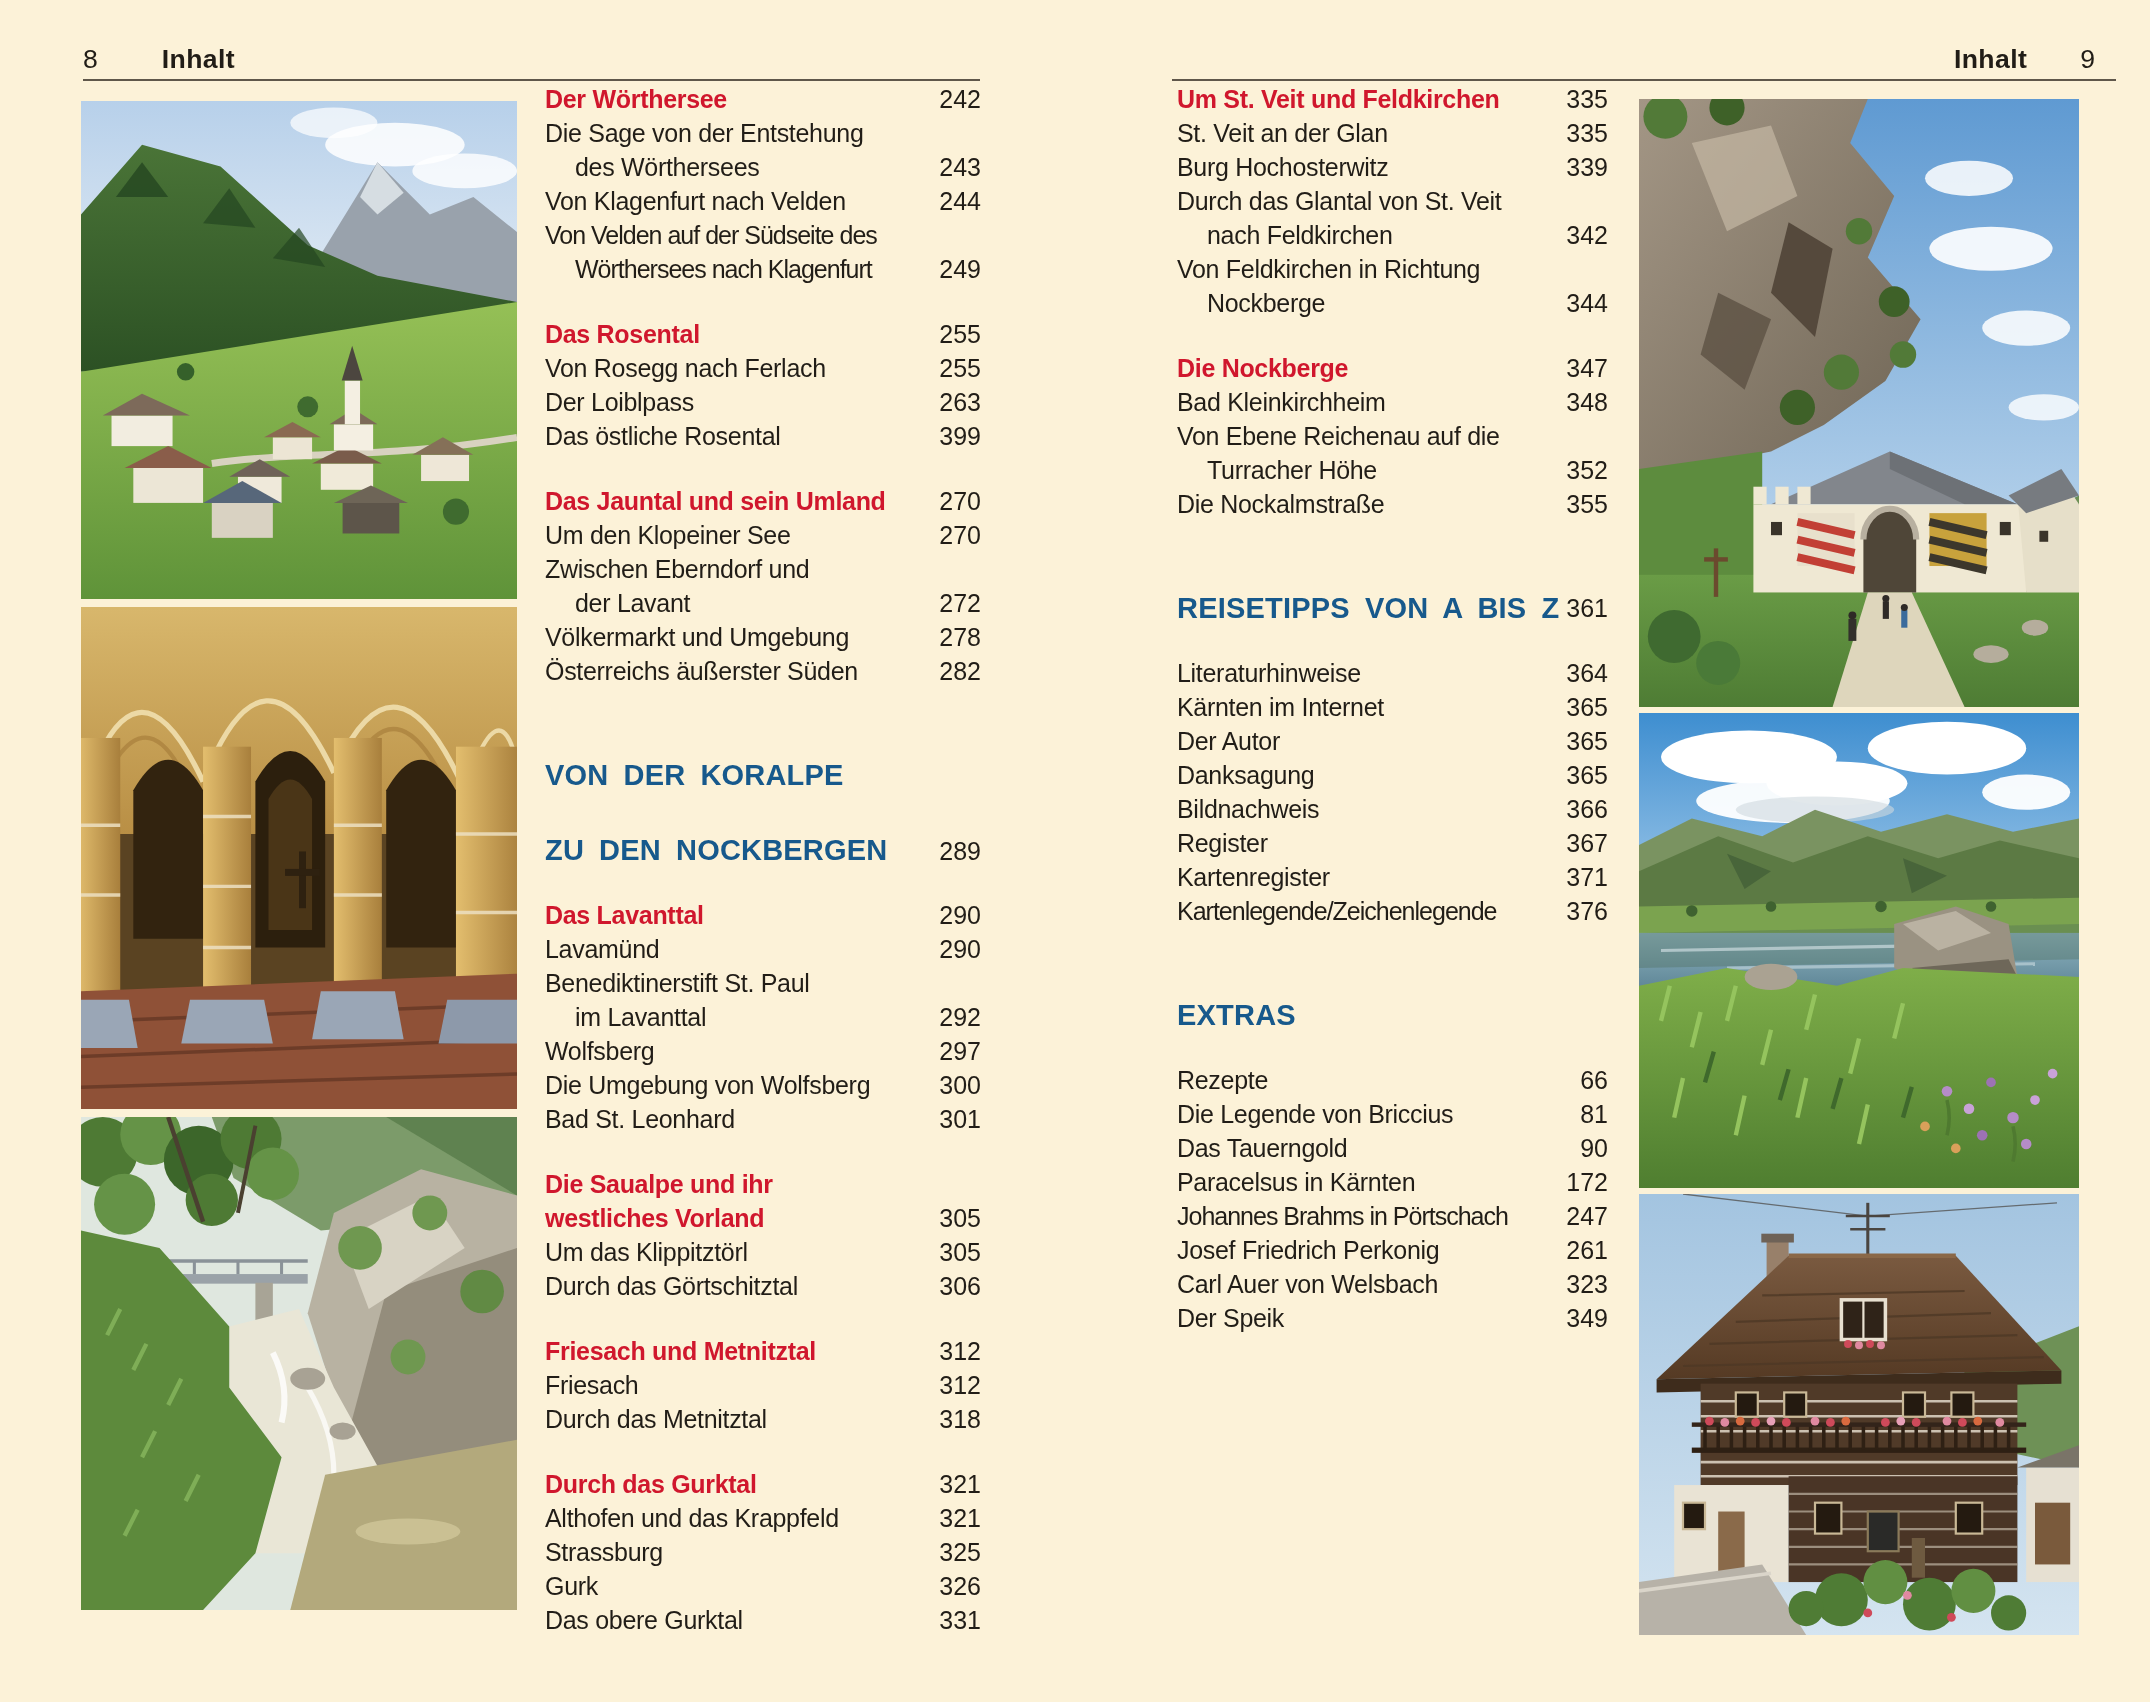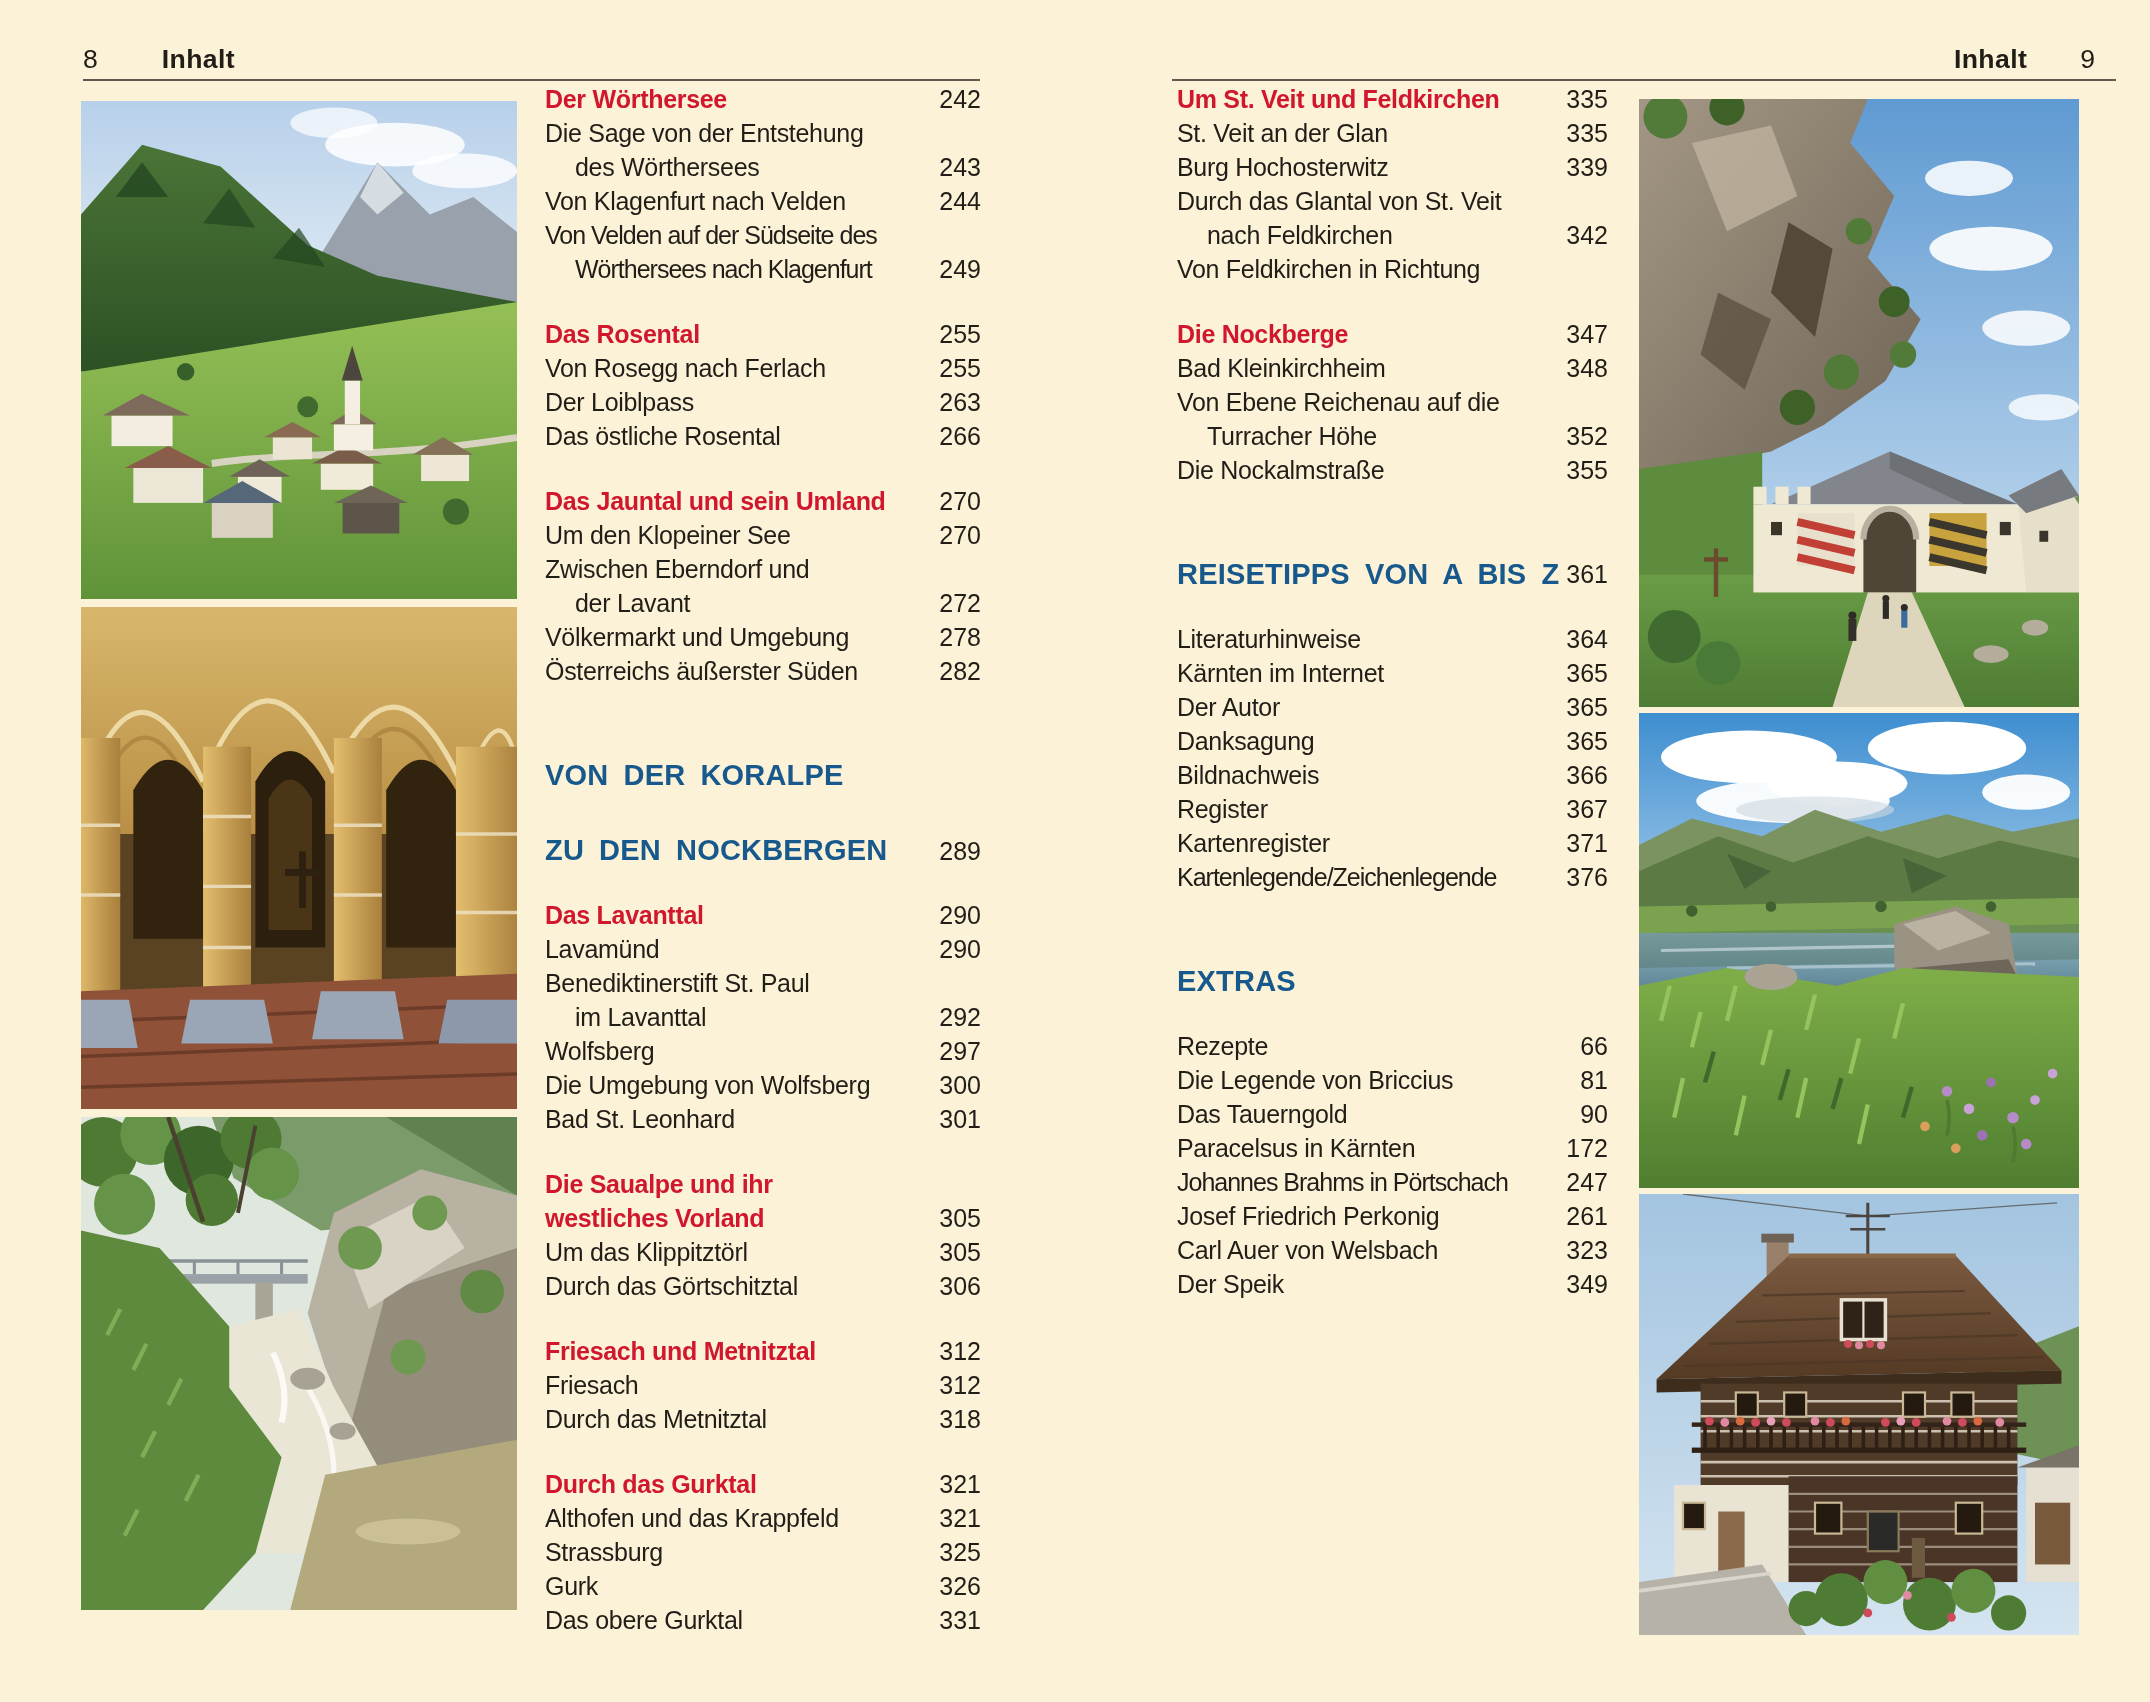--- a/index.html
+++ b/index.html
@@ -458,21 +458,21 @@
       <div class="toc-row">
         <span class="toc-text">Von Rosegg nach Ferlach</span>
         <span class="toc-page">255</span>
       </div>
       <div class="toc-row">
         <span class="toc-text">Der Loiblpass</span>
         <span class="toc-page">263</span>
       </div>
       <div class="toc-row">
         <span class="toc-text">Das östliche Rosental</span>
-        <span class="toc-page">266</span>
+        <span class="toc-page">399</span>
       </div>
       <div class="toc-row s-red gap-1">
         <span class="toc-text">Das Jauntal und sein Umland</span>
         <span class="toc-page">270</span>
       </div>
       <div class="toc-row">
         <span class="toc-text">Um den Klopeiner See</span>
         <span class="toc-page">270</span>
       </div>
       <div class="toc-row">
@@ -596,20 +596,24 @@
         <span class="toc-page"></span>
       </div>
       <div class="toc-row indent">
         <span class="toc-text">nach Feldkirchen</span>
         <span class="toc-page">342</span>
       </div>
       <div class="toc-row">
         <span class="toc-text">Von Feldkirchen in Richtung</span>
         <span class="toc-page"></span>
       </div>
+      <div class="toc-row indent">
+        <span class="toc-text">Nockberge</span>
+        <span class="toc-page">344</span>
+      </div>
       <div class="toc-row s-red gap-1">
         <span class="toc-text">Die Nockberge</span>
         <span class="toc-page">347</span>
       </div>
       <div class="toc-row">
         <span class="toc-text">Bad Kleinkirchheim</span>
         <span class="toc-page">348</span>
       </div>
       <div class="toc-row">
         <span class="toc-text">Von Ebene Reichenau auf die</span>

